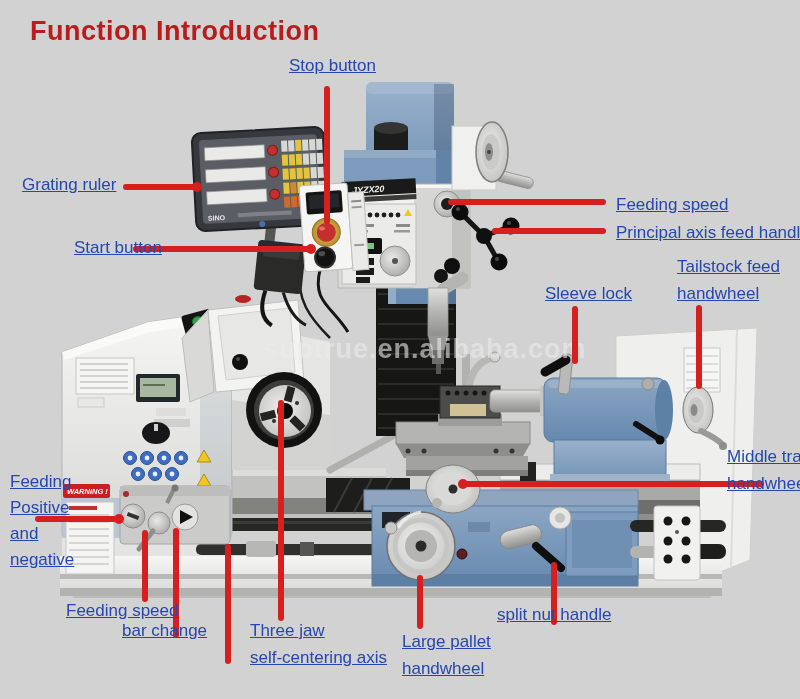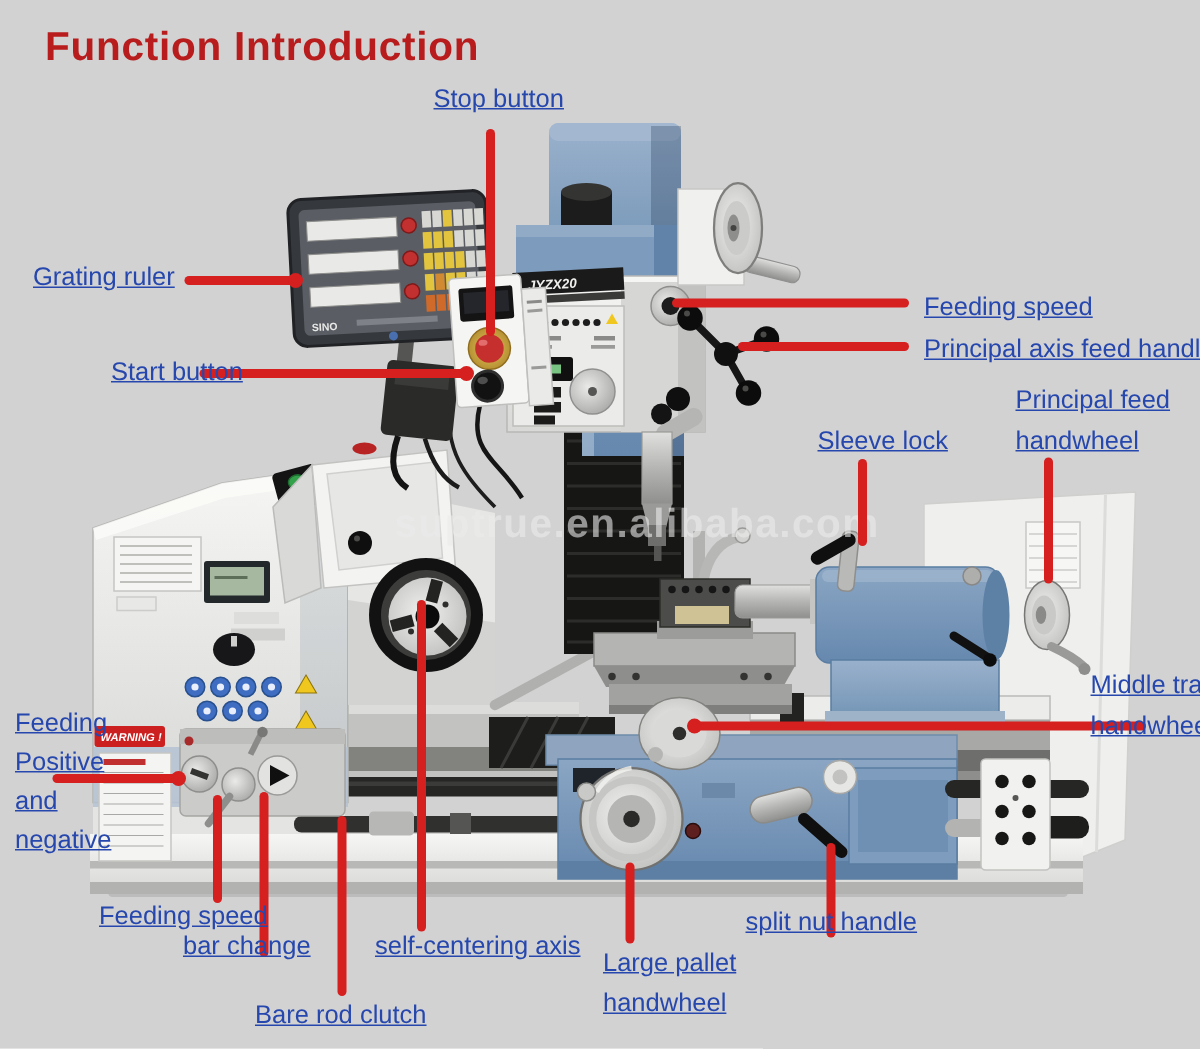--- a/index.html
+++ b/index.html
@@ -493,21 +493,21 @@
   <div class="label" style="left:38px;top:235px;margin-left:36px;">
       <span>Start button</span>
     </div>
   <div class="label" style="left:616px;top:192px;">
       <span>Feeding speed</span>
     </div>
   <div class="label" style="left:616px;top:220px;">
       <span>Principal axis feed handle</span>
     </div>
   <div class="label lh27" style="left:677px;top:253px;">
-    <span>Principal feed</span>
+    <span>Tailstock feed</span>
     <span>handwheel</span>
   </div>
   <div class="label" style="left:545px;top:281px;">
       <span>Sleeve lock</span>
     </div>
   <div class="label lh27" style="left:727px;top:443px;">
     <span>Middle tray</span>
     <span>handwheel</span>
   </div>
   <div class="label" style="left:10px;top:469px;">
@@ -515,24 +515,22 @@
     <span>Positive</span>
     <span>and</span>
     <span>negative</span>
   </div>
   <div class="label" style="left:66px;top:598px;">
       <span>Feeding speed</span>
     </div>
   <div class="label lh27" style="left:122px;top:617px;">
     <span>bar change</span>
   </div>
-  <div class="label" style="left:170px;top:664px;">
-      <span>Bare rod clutch</span>
-    </div>
   <div class="label lh27" style="left:250px;top:617px;">
+    <span>Three jaw</span>
     <span>self-centering axis</span>
   </div>
   <div class="label lh27" style="left:402px;top:628px;">
     <span>Large pallet</span>
     <span>handwheel</span>
   </div>
   <div class="label" style="left:497px;top:602px;">
       <span>split nut handle</span>
     </div>
 

